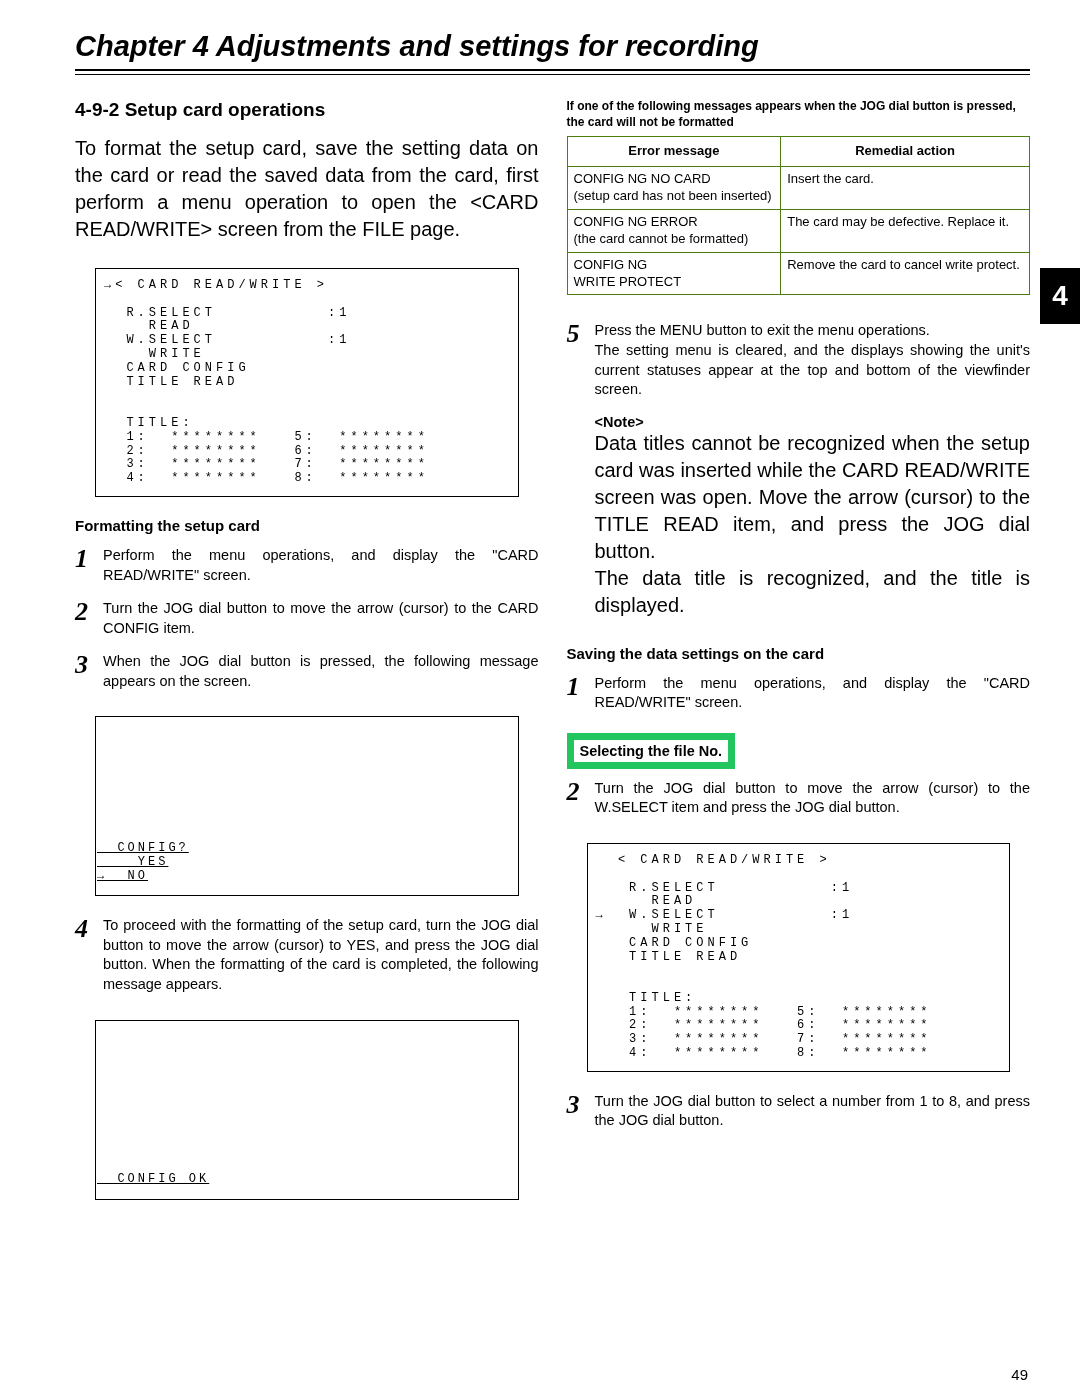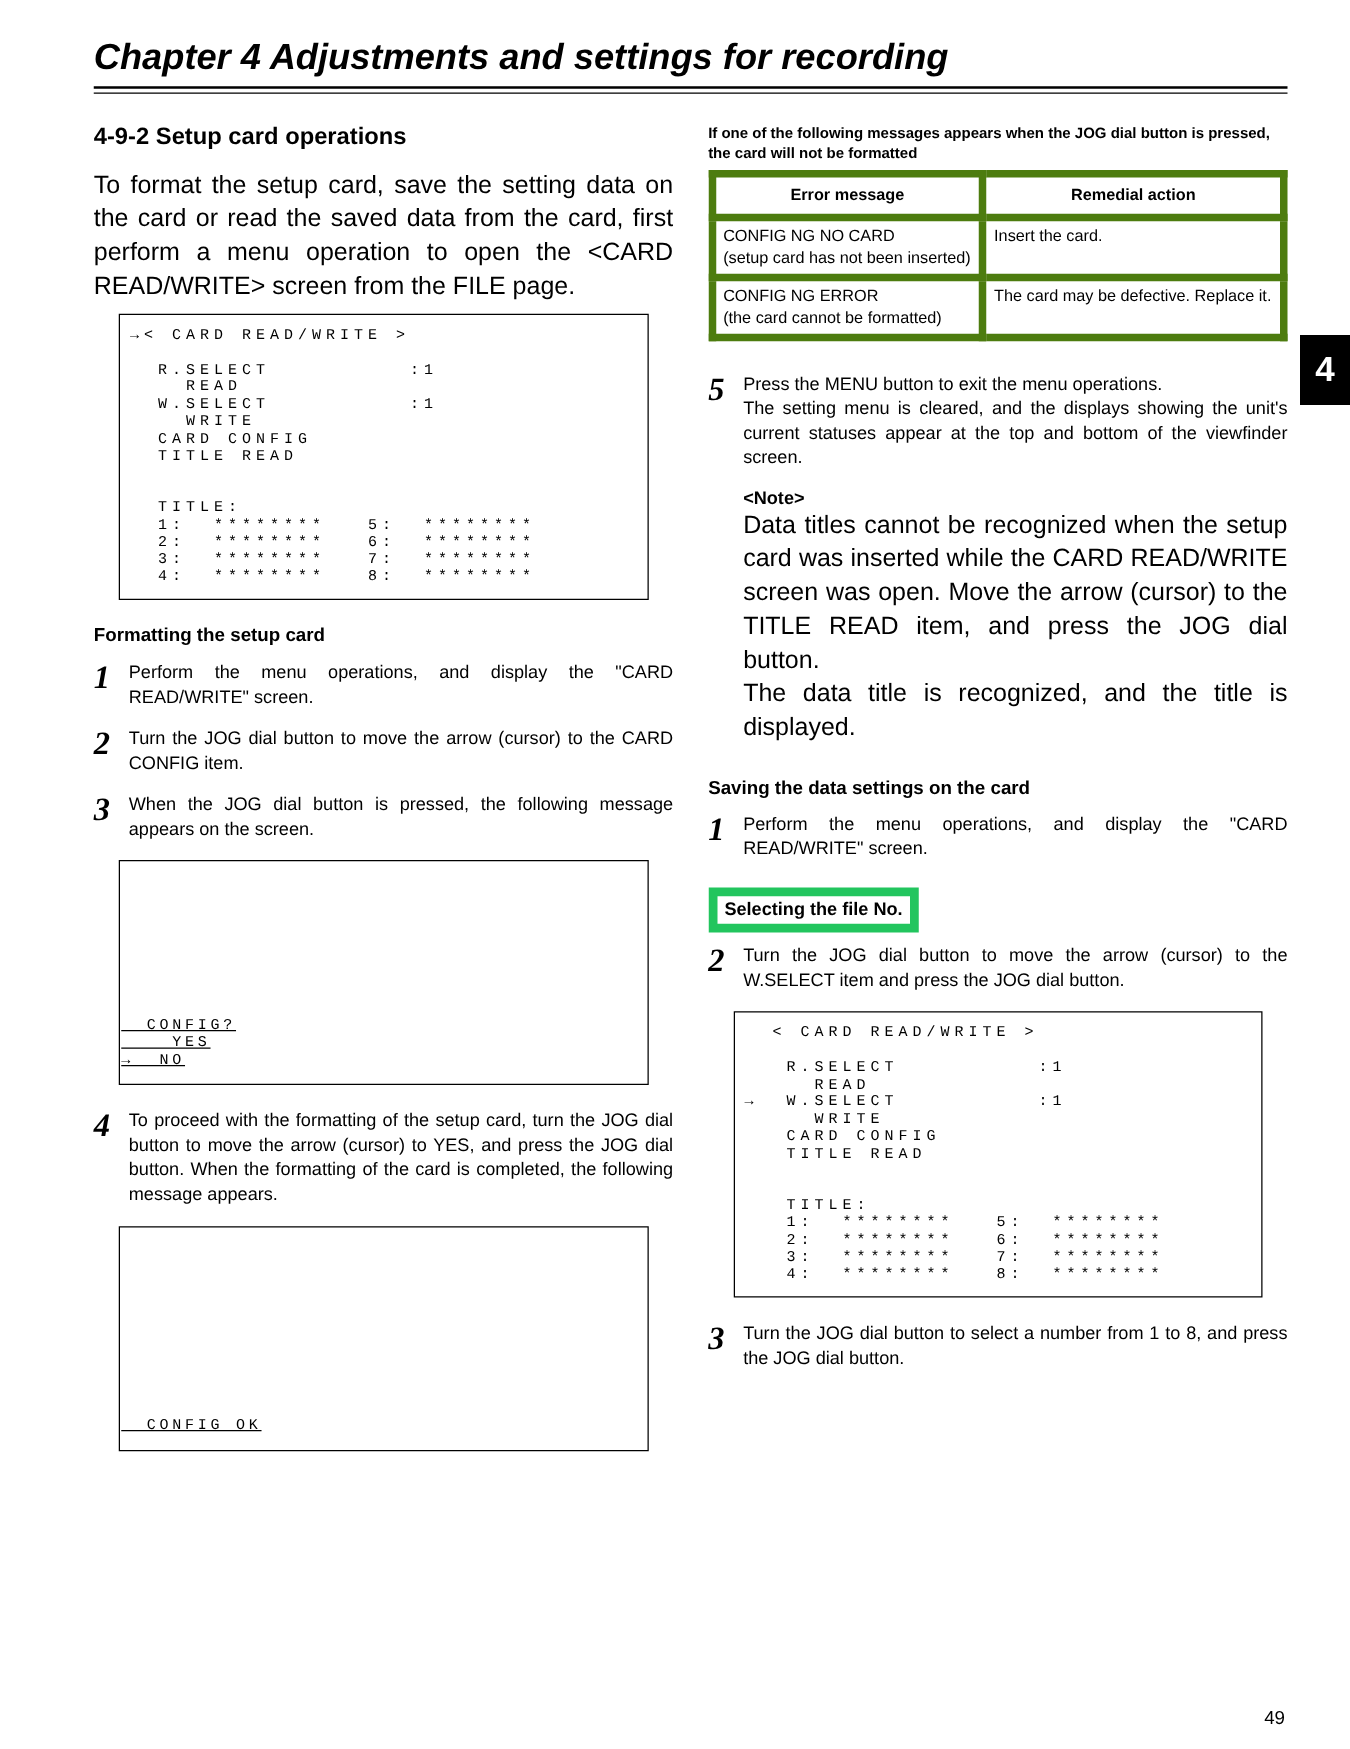--- a/index.html
+++ b/index.html
@@ -41,21 +41,21 @@
     font-size: 20px;
     line-height: 1.35;
     text-align: justify;
   }
   .screen-box {
     border: 1px solid #000;
     font-family: "Courier New", monospace;
     font-size: 12px;
     letter-spacing: 4px;
     padding: 10px 8px;
-    margin: 8px 20px 20px 20px;
+    margin: 25px 20px 20px 20px;
     white-space: pre;
     line-height: 1.15;
     min-height: 60px;
   }
   .screen-tall {
     min-height: 180px;
     display: flex;
     flex-direction: column;
     padding: 10px 8px 12px 1px;
     justify-content: flex-end;
@@ -93,21 +93,21 @@
     line-height: 1.3;
     margin-bottom: 6px;
   }
   table.err {
     border-collapse: collapse;
     width: 100%;
     font-size: 13px;
     margin-bottom: 26px;
   }
   table.err th, table.err td {
-    border: 6px solid #4d7c0f;
+    border: 1px solid #4d7c0f;
     padding: 4px 6px;
     vertical-align: top;
     line-height: 1.3;
     text-align: left;
   }
   table.err th {
     font-weight: bold;
     text-align: center;
     padding: 6px 4px;
   }
@@ -228,20 +228,25 @@
       <tr>
         <td style="white-space:pre-line">CONFIG NG NO CARD
 (setup card has not been inserted)</td>
         <td>Insert the card.</td>
       </tr>
       <tr>
         <td style="white-space:pre-line">CONFIG NG ERROR
 (the card cannot be formatted)</td>
         <td>The card may be defective. Replace it.</td>
       </tr>
+      <tr>
+        <td style="white-space:pre-line">CONFIG NG
+WRITE PROTECT</td>
+        <td style="text-align:justify">Remove the card to cancel write protect.</td>
+      </tr>
     </tbody>
       </table>
 
     <div class="step">
       <div class="step-num">5</div>
       <div class="step-txt" style="white-space:pre-line">Press the MENU button to exit the menu operations.
 The setting menu is cleared, and the displays showing the unit's current statuses appear at the top and bottom of the viewfinder screen.</div>
     </div>
 
     <div style="padding-left:28px; margin-bottom:26px;">

